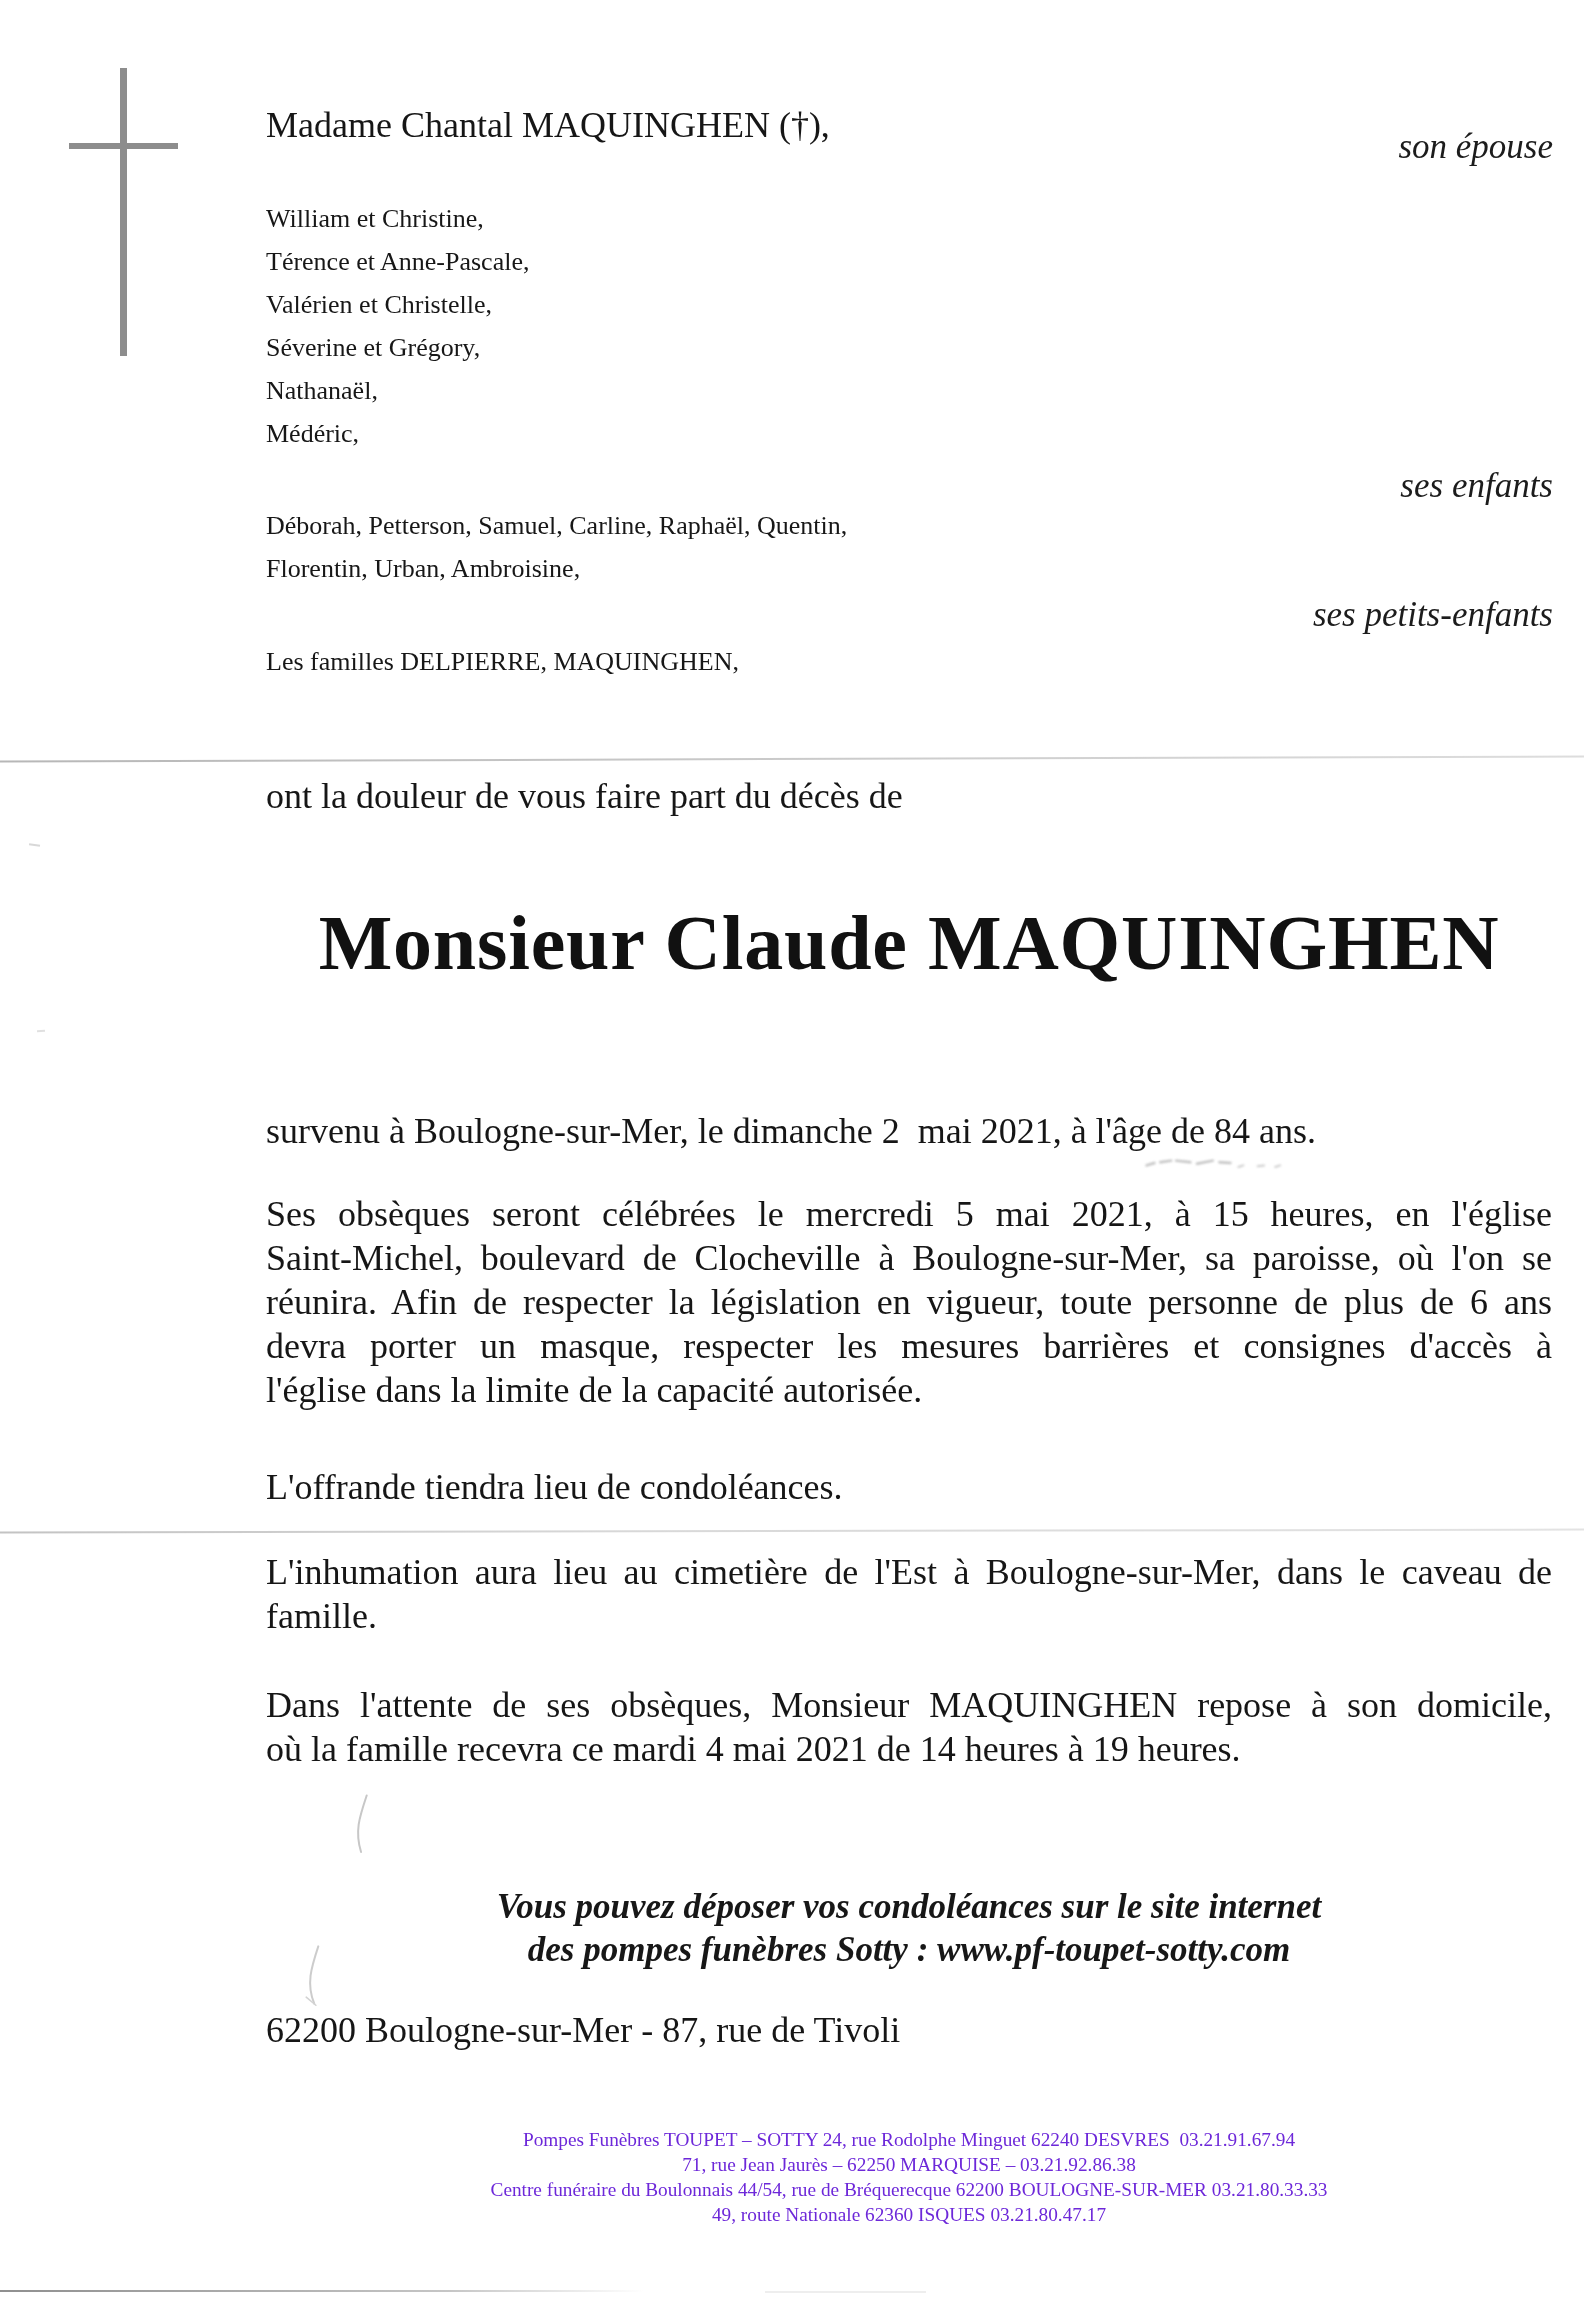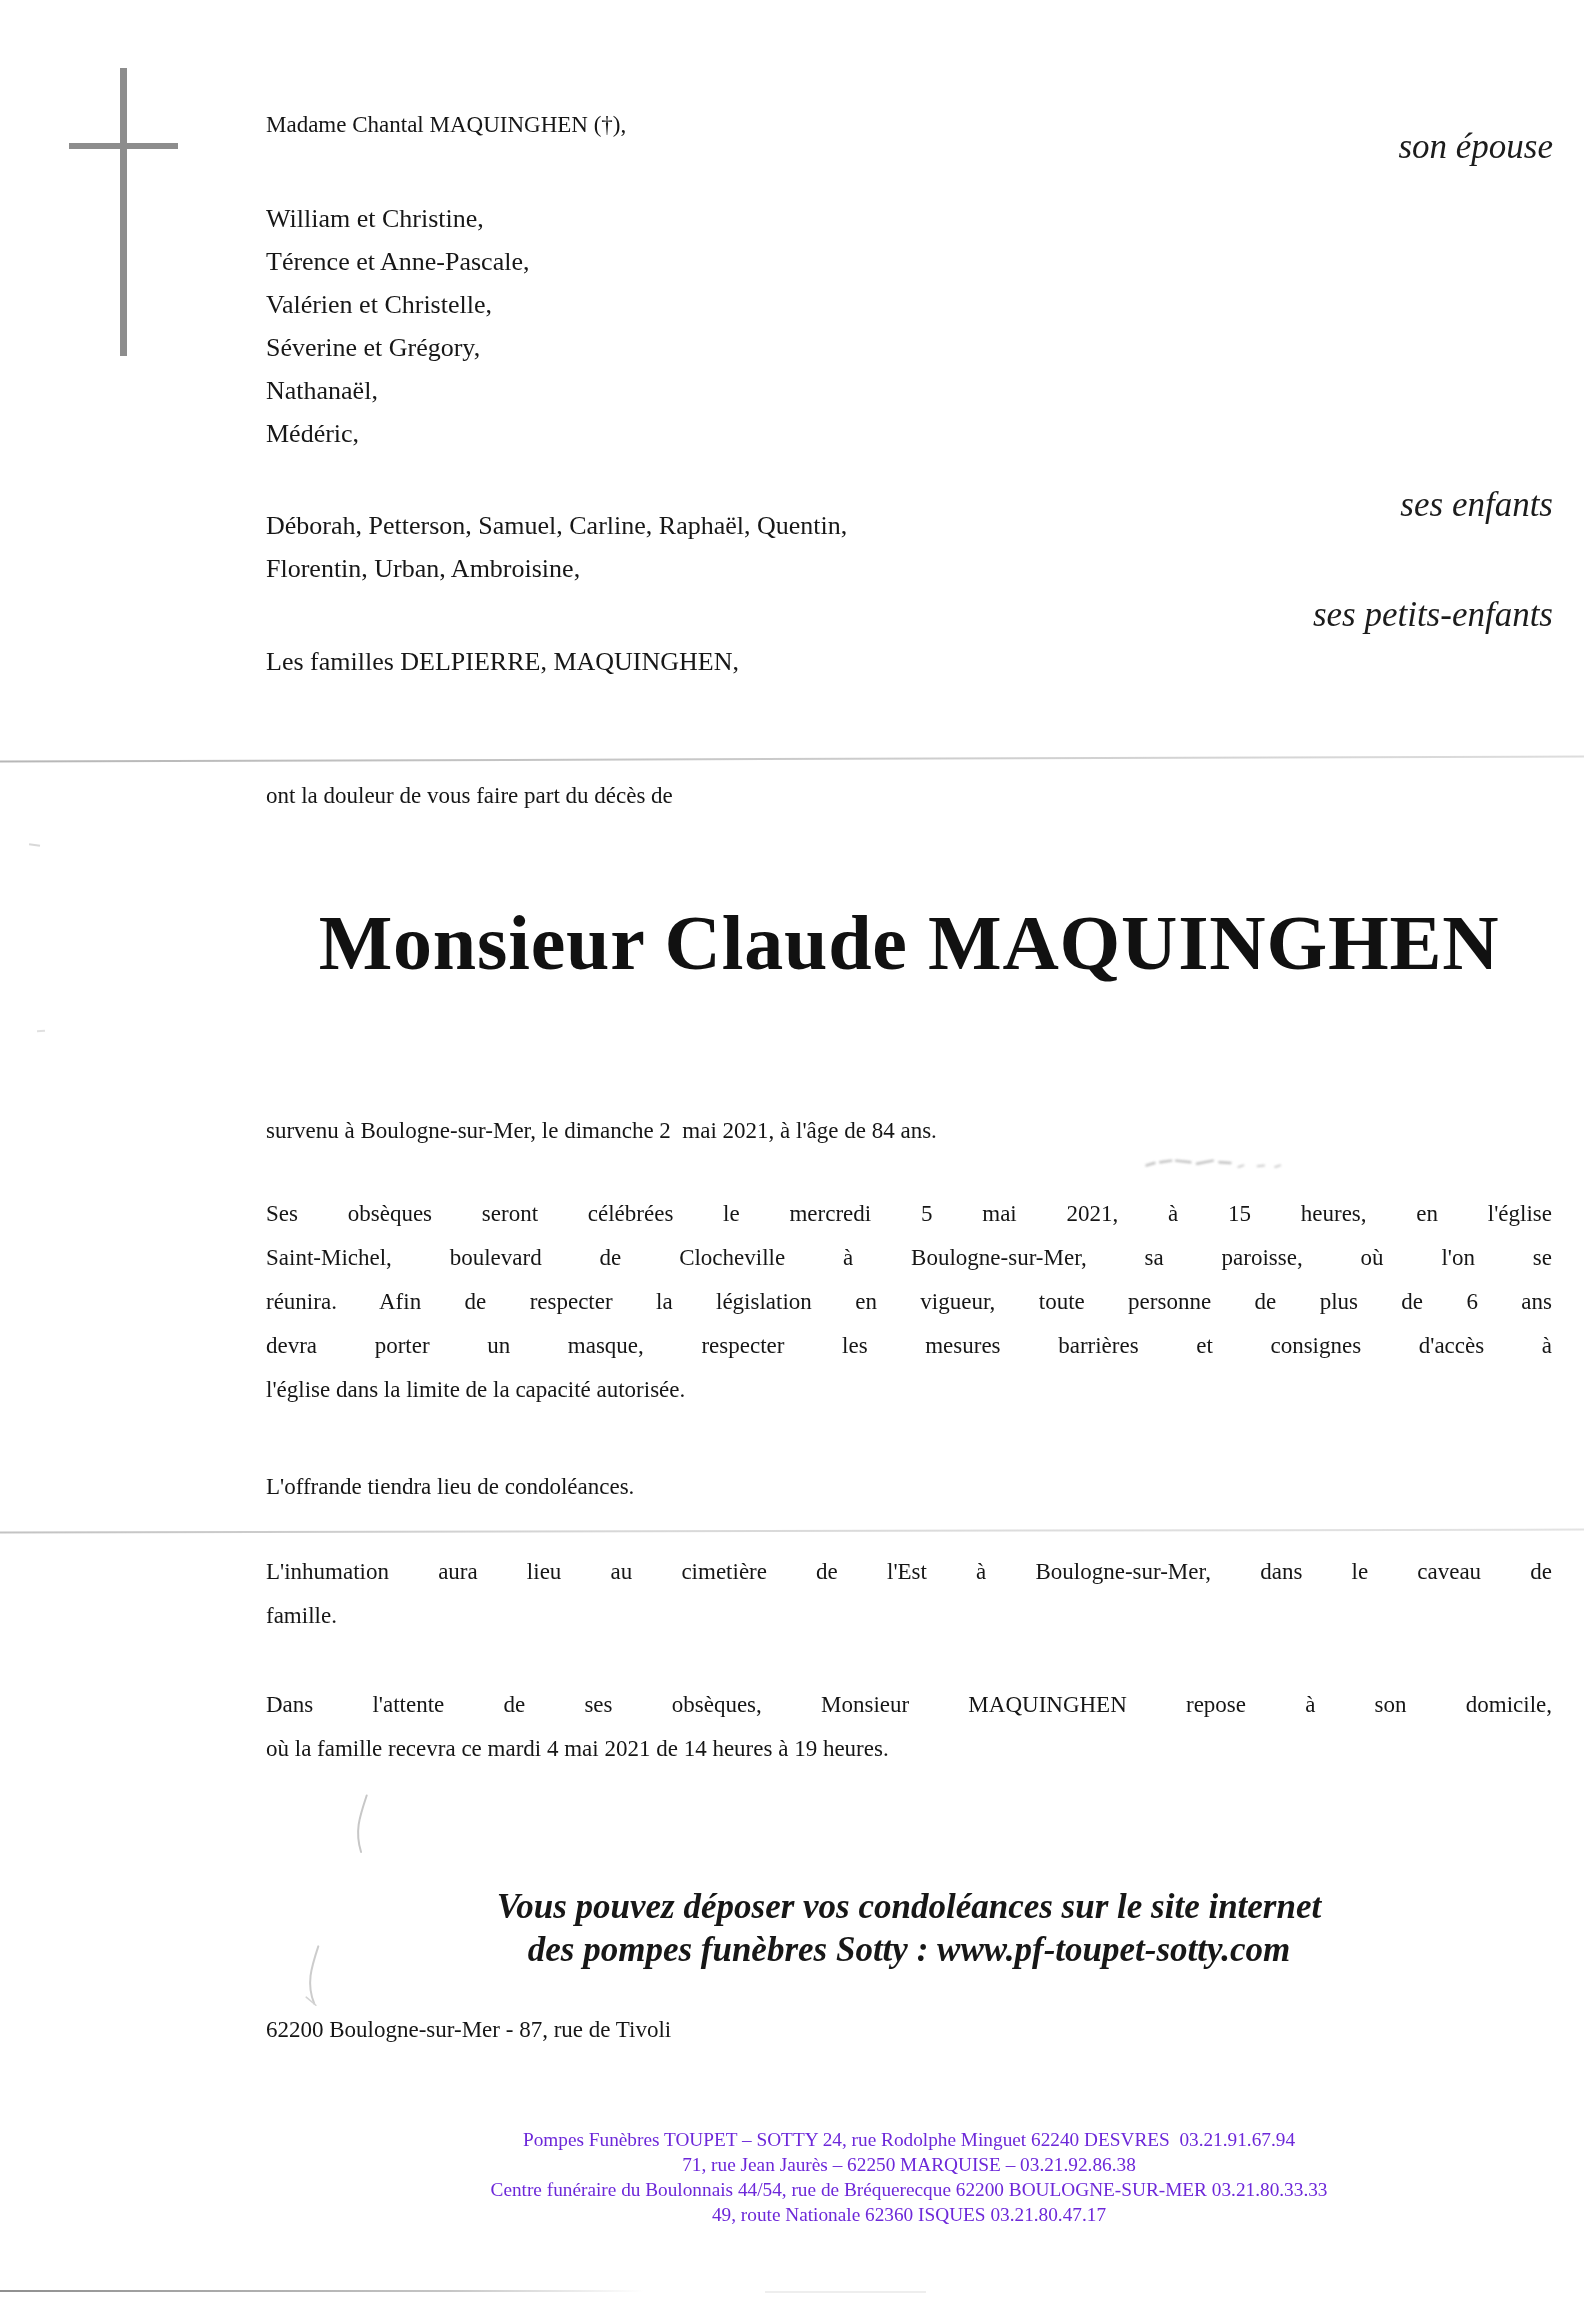--- a/index.html
+++ b/index.html
@@ -10,21 +10,21 @@
     font-family:"Liberation Serif", serif;
     color:#171717;
     overflow:hidden;
   }
   .abs{position:absolute;}
   
   .cross-bar{position:absolute;background:#8d8d8d;}
   .cross-v{left:120px;top:68px;width:7.2px;height:288px;}
   .cross-h{left:69px;top:143px;width:109px;height:6.4px;}
   
-  .body-text{font-size:23px;line-height:44px;color:#161616;}
+  .body-text{font-size:36px;line-height:44px;color:#161616;}
   .name-line{font-size:26px;line-height:43px;white-space:nowrap;}
   .rel-label{font-style:italic;font-size:35px;white-space:nowrap;color:#1c1c1c;}
   .right-edge{right:31px;}
   .block{left:266px;width:1286px;}
   .jline{text-align:justify;text-align-last:justify;}
   .jline.last{text-align-last:left;}
   .title{
     font-size:78px;font-weight:bold;line-height:1.15;
     text-align:center;white-space:nowrap;color:#111;
     letter-spacing:0.8px;
@@ -61,21 +61,21 @@
 
   <div class="abs" style="left:266px;top:197px;">
     <div class="name-line">William et Christine,</div>
     <div class="name-line">Térence et Anne-Pascale,</div>
     <div class="name-line">Valérien et Christelle,</div>
     <div class="name-line">Séverine et Grégory,</div>
     <div class="name-line">Nathanaël,</div>
     <div class="name-line">Médéric,</div>
   </div>
 
-  <div class="abs rel-label right-edge" style="top:485px;font-style:italic;">ses enfants</div>
+  <div class="abs rel-label right-edge" style="top:466px;font-style:italic;">ses enfants</div>
 
   <div class="abs" style="left:266px;top:504px;">
     <div class="name-line">Déborah, Petterson, Samuel, Carline, Raphaël, Quentin,</div>
     <div class="name-line">Florentin, Urban, Ambroisine,</div>
   </div>
 
   <div class="abs rel-label right-edge" style="top:595px;">ses petits-enfants</div>
 
   <div class="abs name-line" style="left:266px;top:640px;">Les familles DELPIERRE, MAQUINGHEN,</div>
 

